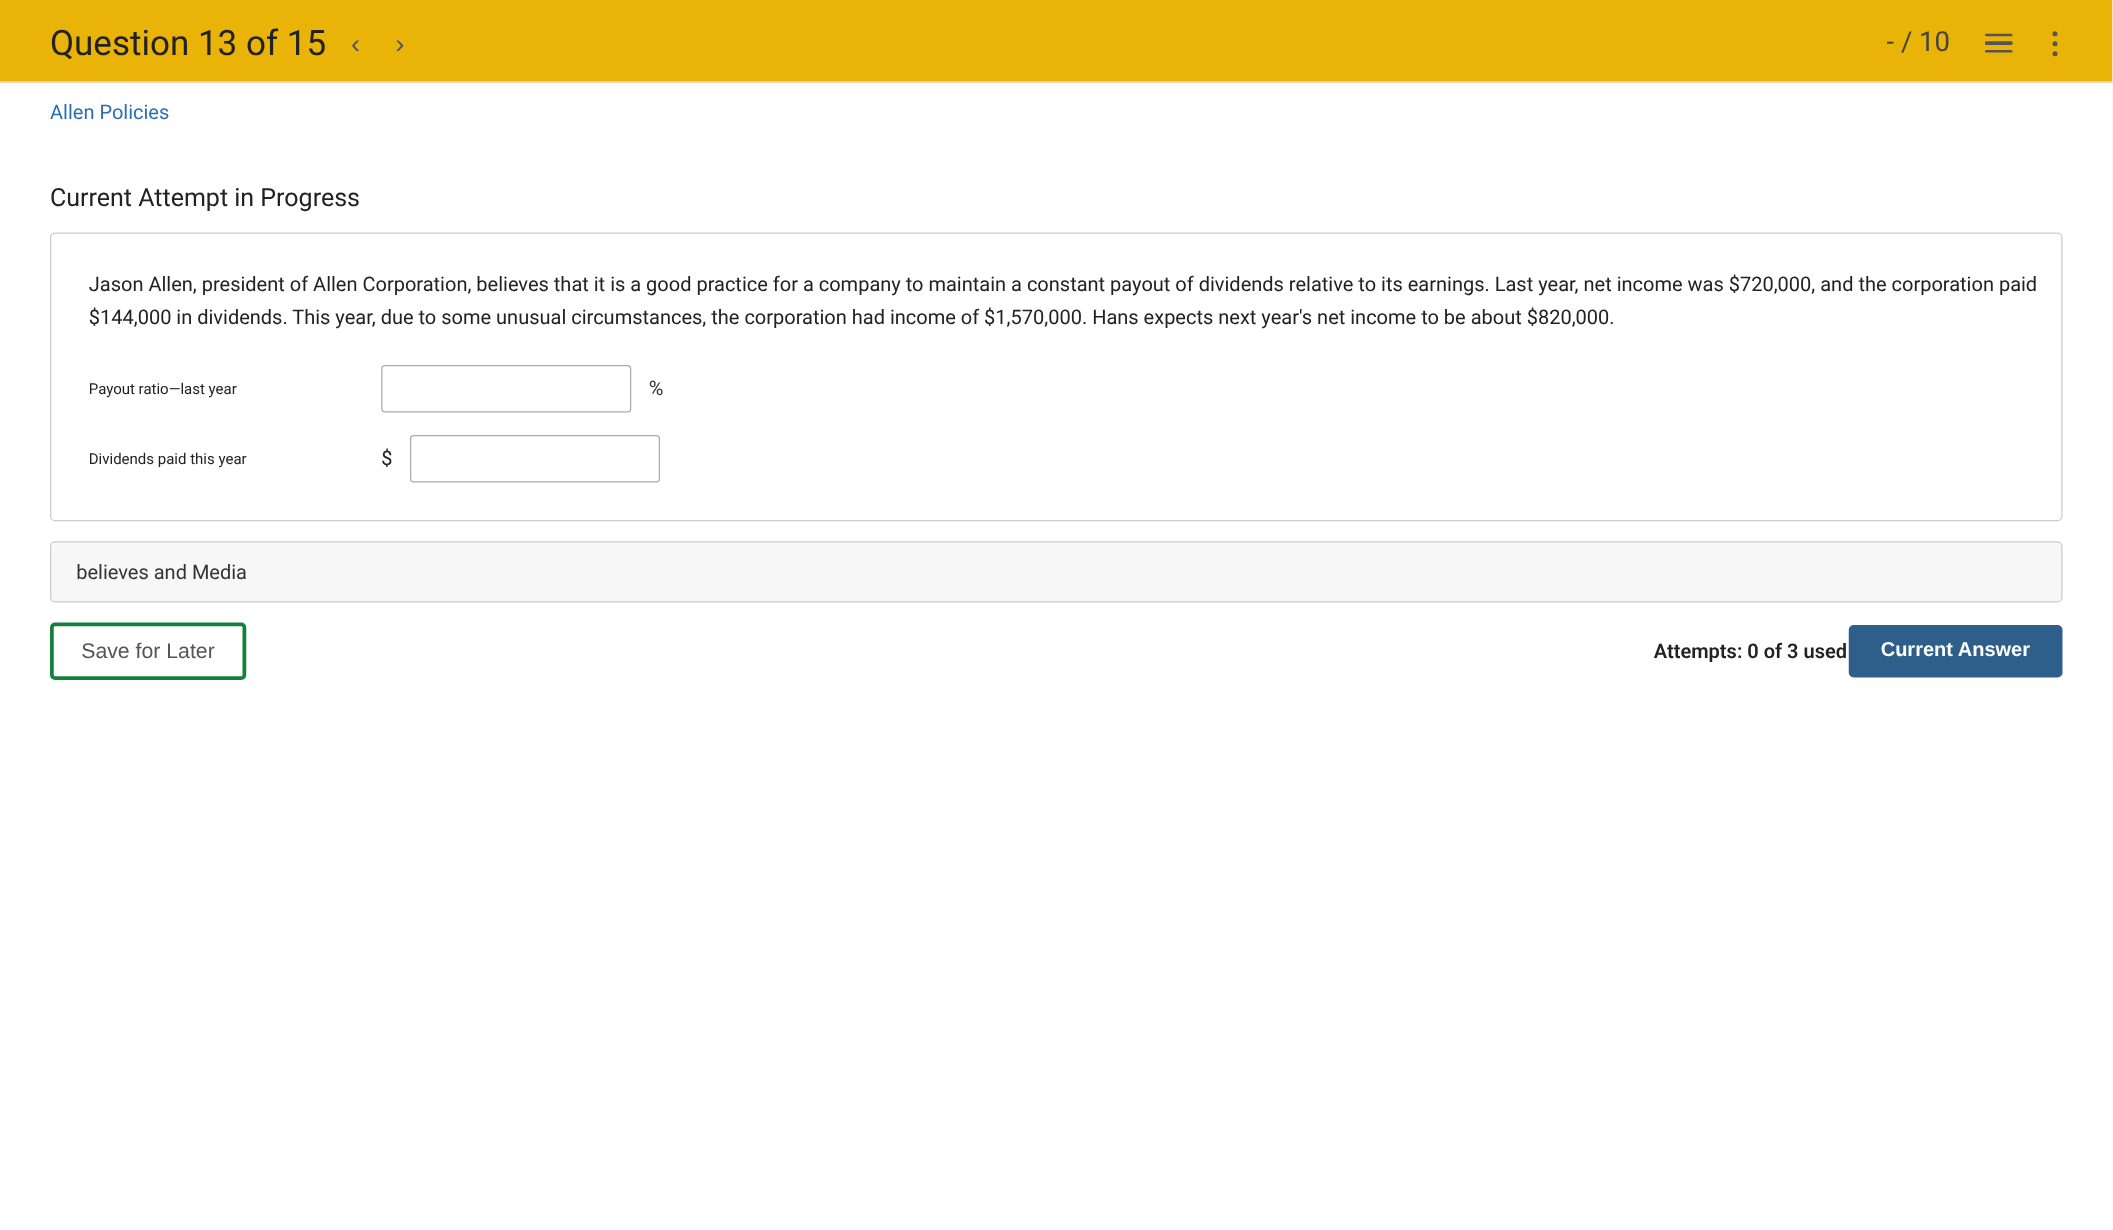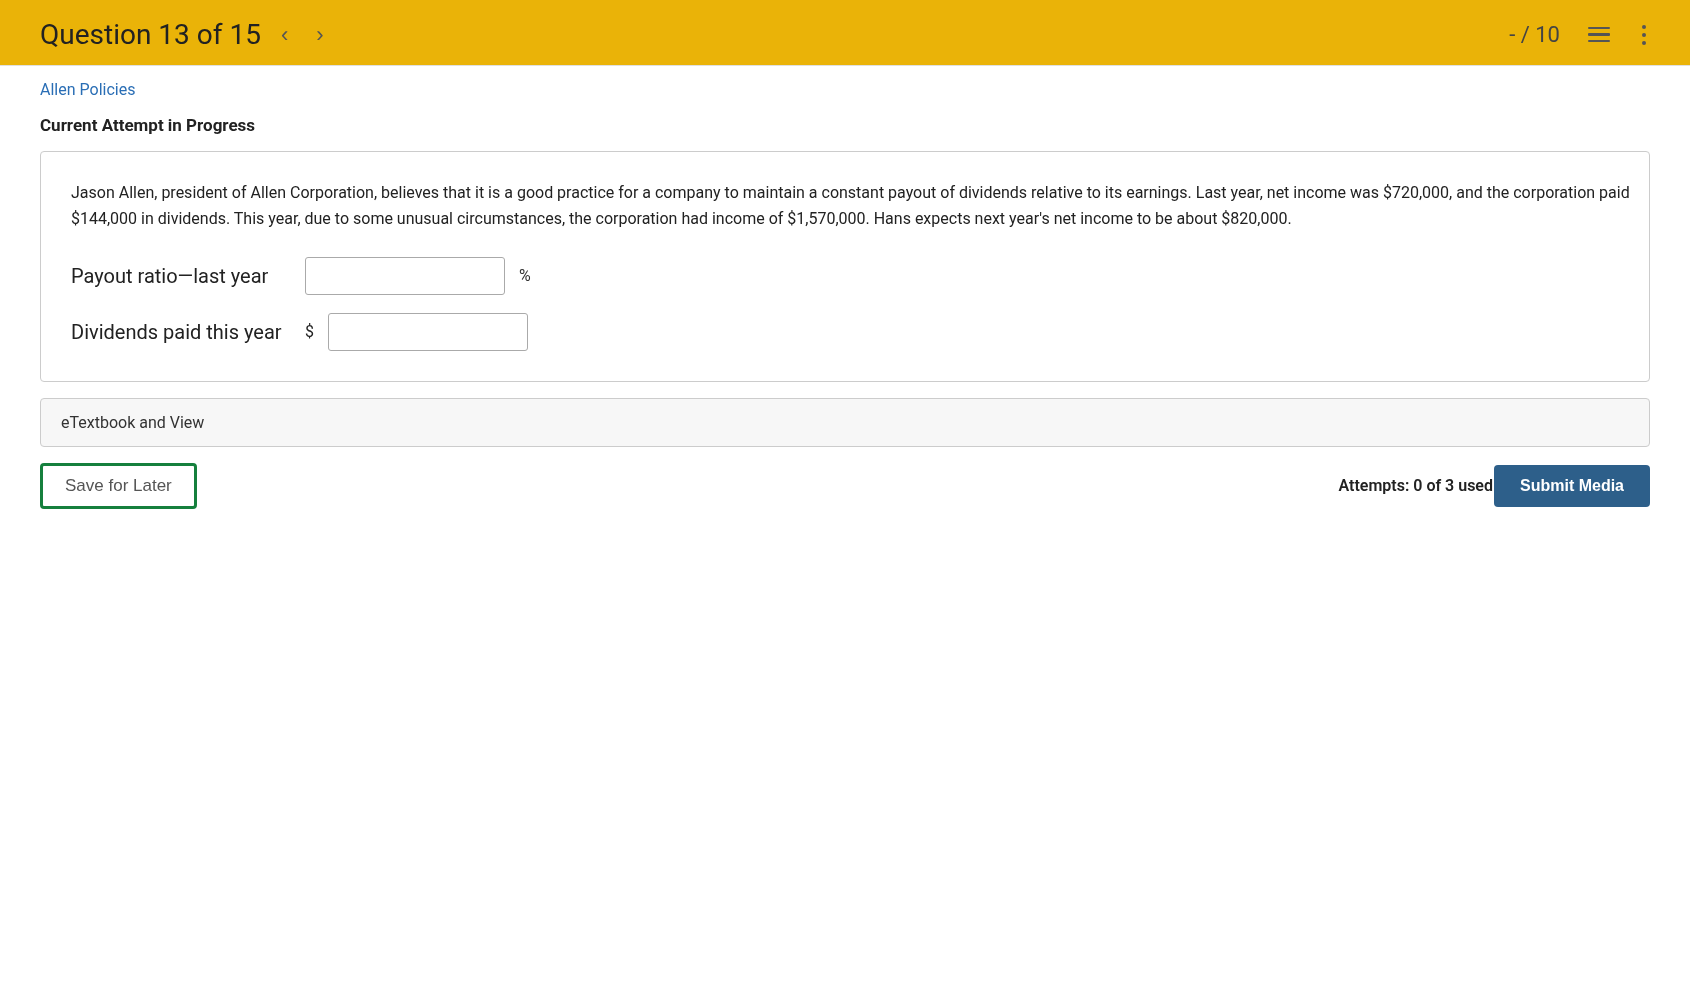--- a/index.html
+++ b/index.html
@@ -101,24 +101,25 @@
       cursor: pointer;
     }
 
     
     .main-content {
       padding: 16px 40px 30px 40px;
       flex: 1;
     }
 
     .attempt-label {
-      font-size: 17px;
-      font-weight: 700;
+      font-size: 20px;
+      font-weight: 400;
       margin-bottom: 16px;
       color: #222;
+      margin-top: 31px;
     }
 
     
     .question-card {
       border: 1px solid #ccc;
       border-radius: 4px;
       padding: 28px 18px 30px 30px;
       background: #fff;
       margin-bottom: 16px;
     }
@@ -146,21 +147,21 @@
       margin-top: 10px;
     }
 
     .input-row {
       display: flex;
       align-items: center;
       gap: 14px;
     }
 
     .input-row-label {
-      font-size: 20px;
+      font-size: 12px;
       color: #222;
       min-width: 220px;
     }
 
     .currency-symbol {
       font-size: 16px;
       color: #222;
     }
 
     .answer-input {
@@ -317,24 +318,24 @@
 
         <div class="input-row">
           <span class="input-row-label">Dividends paid this year</span>
           <span class="currency-symbol">$</span>
           <input type="text" class="answer-input" style="">
         </div>
       </div>
     </div>
 
     <div class="etextbook-bar">
-      <span>eTextbook and View</span>
+      <span>believes and Media</span>
     </div>
 
     <div class="footer-actions">
       <button class="save-later-btn">Save for Later</button>
       <div class="footer-right">
         <span class="attempts-label">Attempts: 0 of 3 used</span>
-        <button class="submit-btn">Submit Media</button>
+        <button class="submit-btn">Current Answer</button>
       </div>
     </div>
   </div>
 </div>
 
 </body></html>

